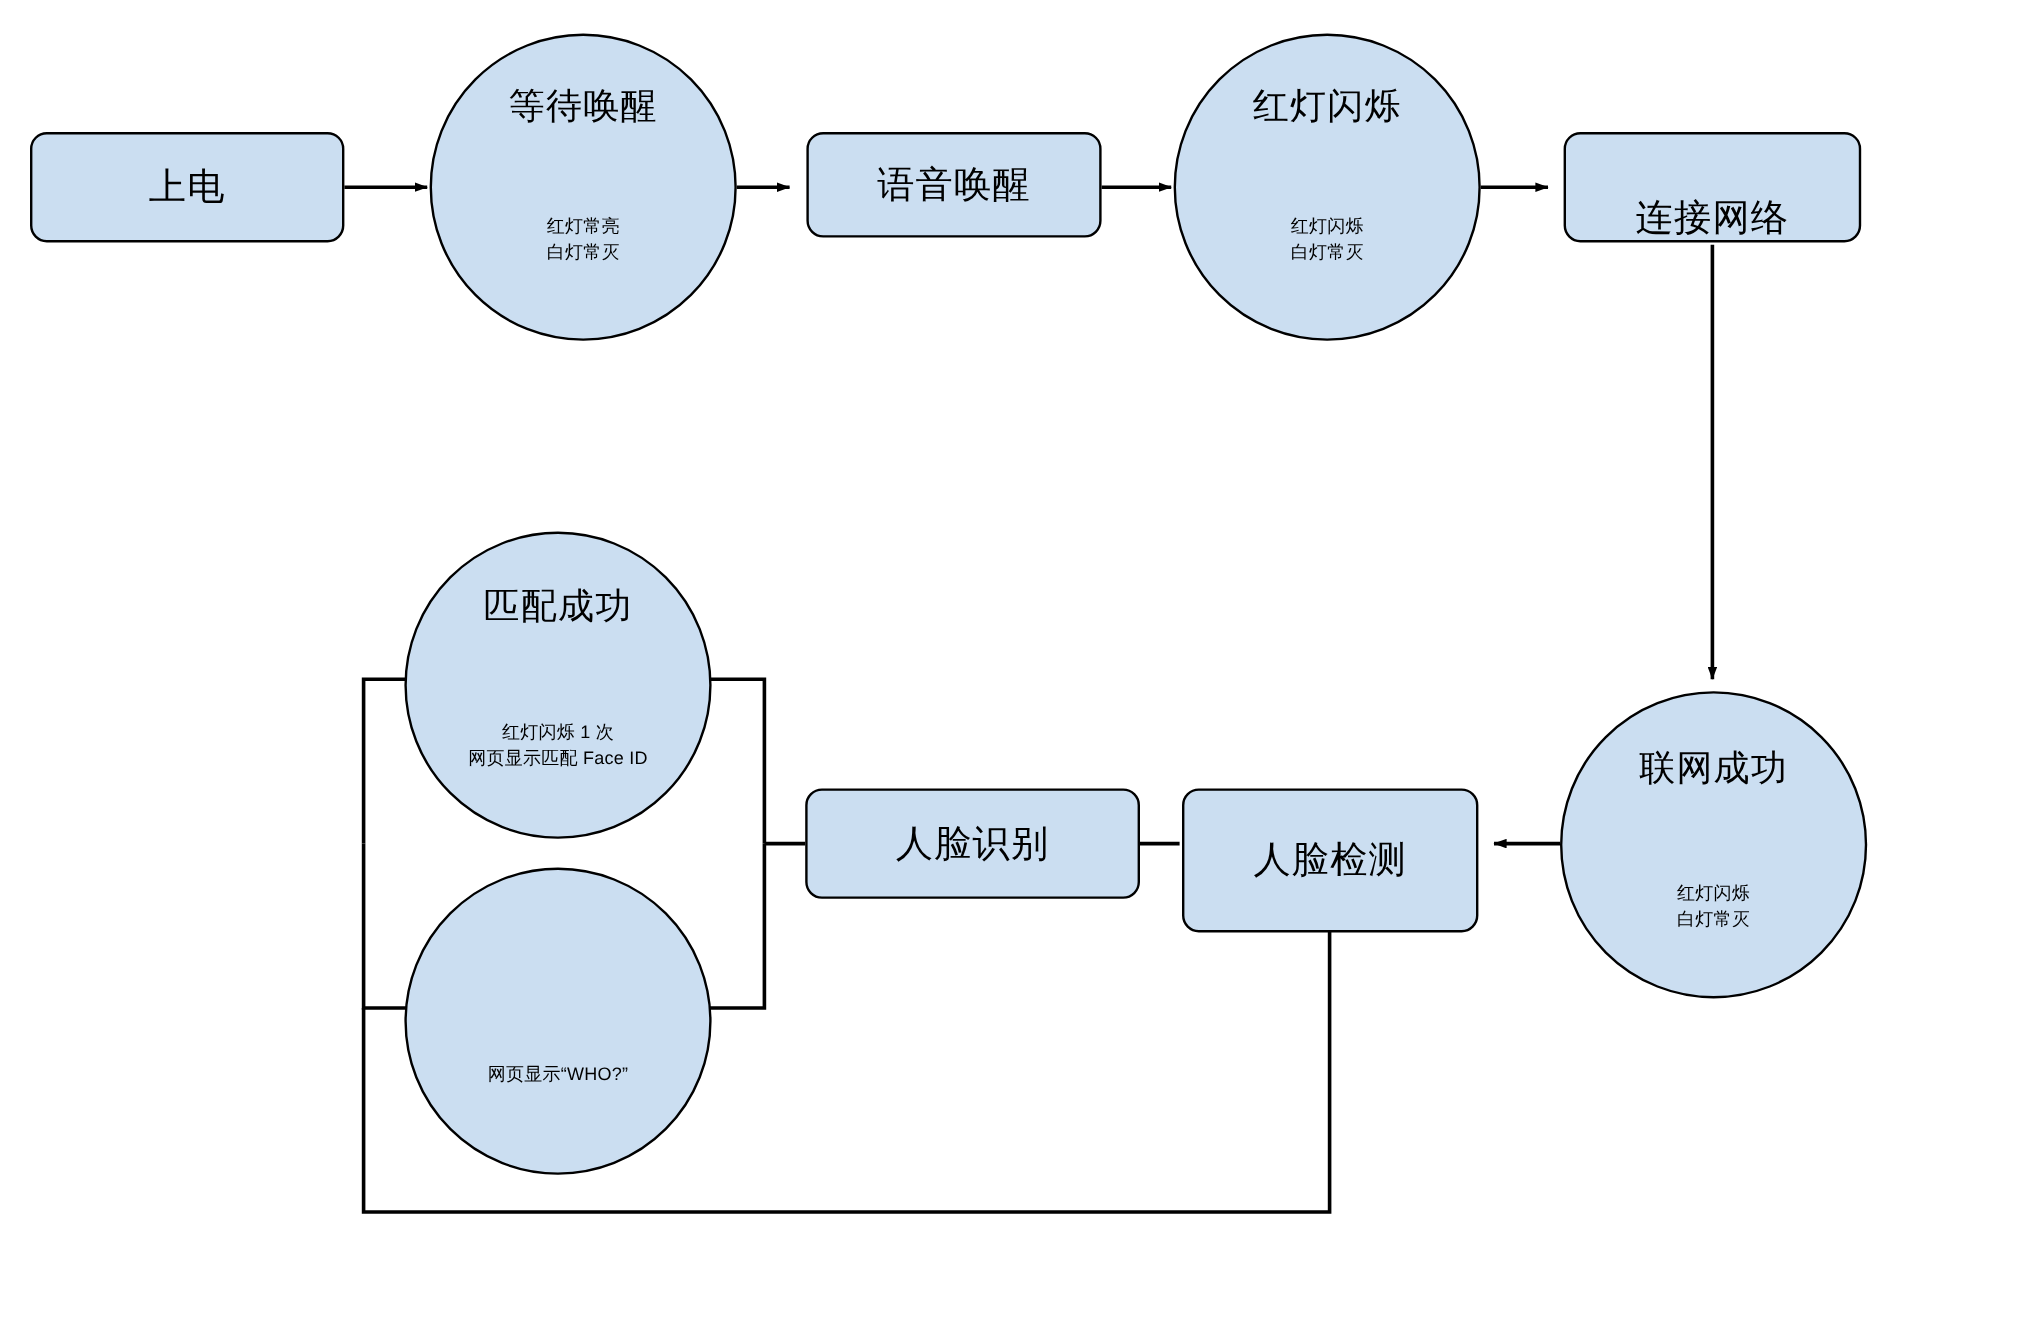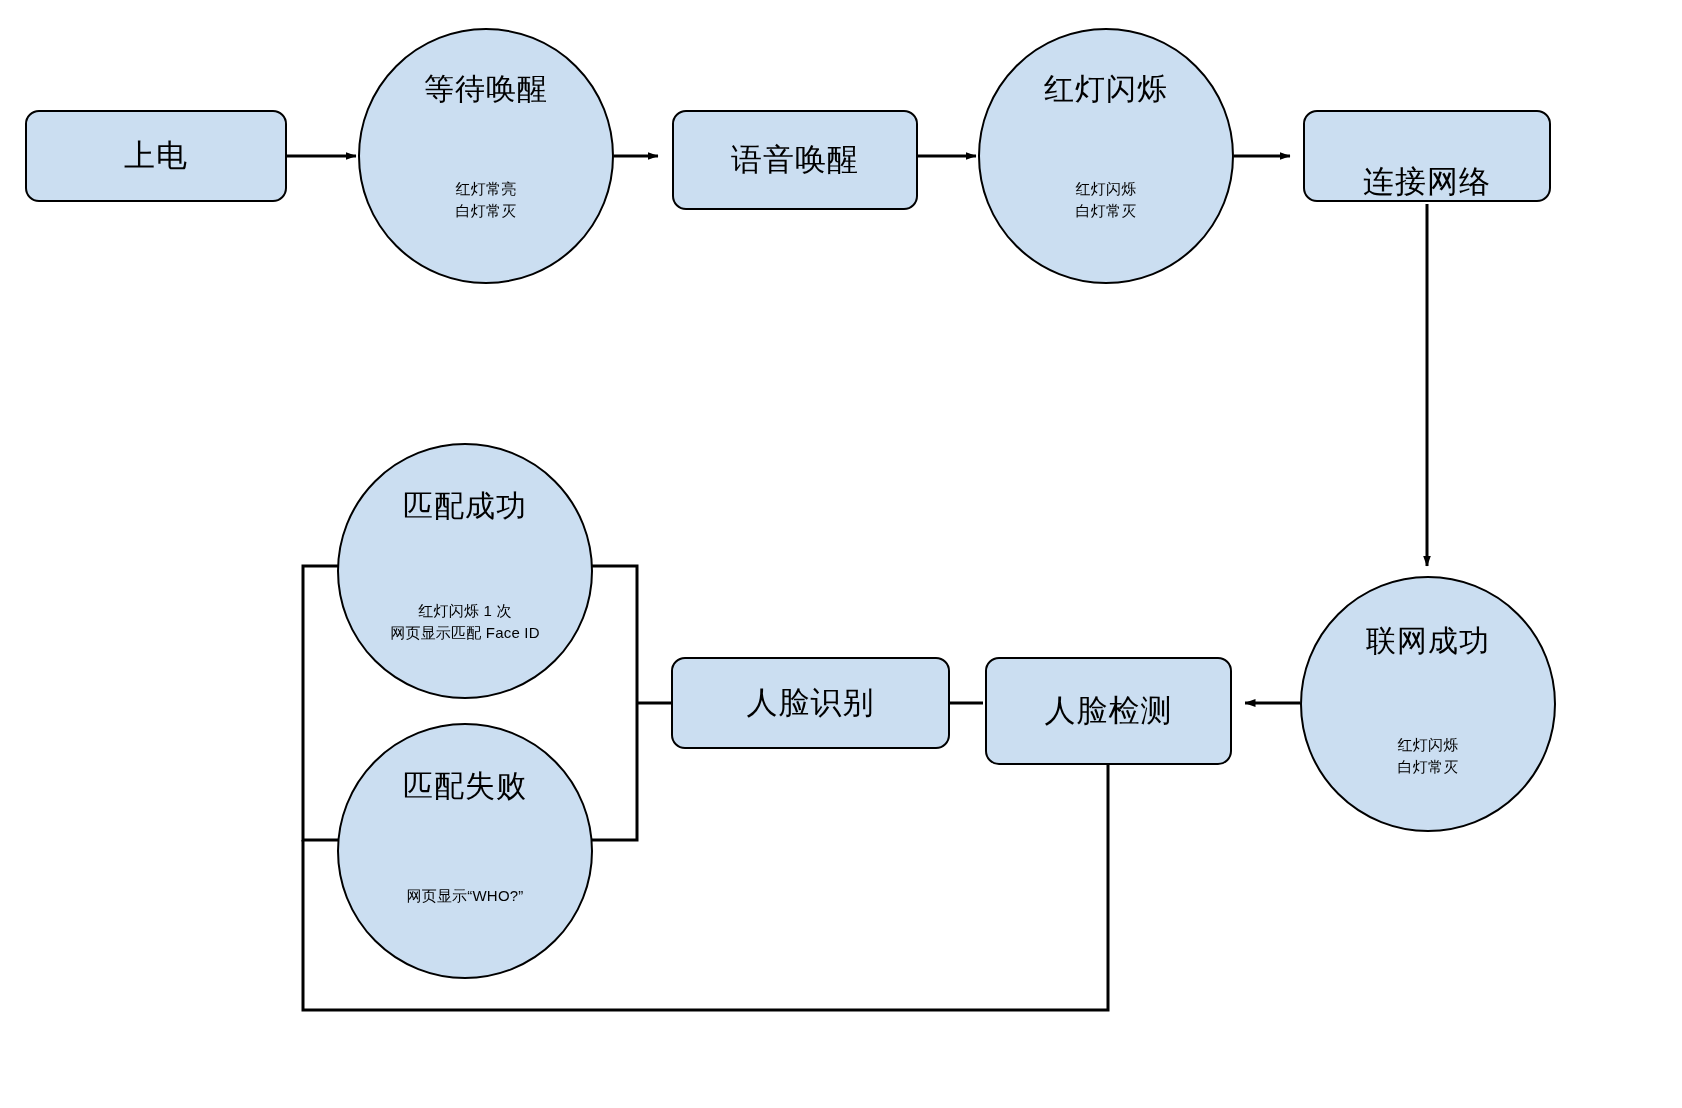--- a/index.html
+++ b/index.html
@@ -123,21 +123,21 @@
       <div class="circle-title-wrap" style="top:42px;">
         <span class="node-title">等待唤醒</span>
       </div>
       <div class="circle-sub-wrap" style="top:148px;">
         <div class="node-sub">红灯常亮</div>
         <div class="node-sub">白灯常灭</div>
       </div>
     </div>
   </div>
 
-  <div class="node rect" style="left:672px; top:110px; width:246px; height:100px;justify-content:center;">
+  <div class="node rect" style="left:672px; top:110px; width:246px; height:88px;justify-content:center;">
     <div class="node-title">语音唤醒</div>
   </div>
 
   <div class="node circle" style="left:978px; top:28px; width:256px; height:256px;">
     <div class="circle-inner">
       <div class="circle-title-wrap" style="top:42px;">
         <span class="node-title">红灯闪烁</span>
       </div>
       <div class="circle-sub-wrap" style="top:148px;">
         <div class="node-sub">红灯闪烁</div>
@@ -155,21 +155,21 @@
       <div class="circle-title-wrap" style="top:46px;">
         <span class="node-title">联网成功</span>
       </div>
       <div class="circle-sub-wrap" style="top:156px;">
         <div class="node-sub">红灯闪烁</div>
         <div class="node-sub">白灯常灭</div>
       </div>
     </div>
   </div>
 
-  <div class="node rect" style="left:985px; top:657px; width:247px; height:108px;">
+  <div class="node rect" style="left:985px; top:657px; width:247px; height:120px;">
     <div class="node-title">人脸检测</div>
   </div>
 
   <div class="node rect" style="left:671px; top:657px; width:279px; height:92px;">
     <div class="node-title">人脸识别</div>
   </div>
 
   <div class="node circle" style="left:337px; top:443px; width:256px; height:256px;">
     <div class="circle-inner">
       <div class="circle-title-wrap" style="top:44px;">
@@ -177,22 +177,19 @@
       </div>
       <div class="circle-sub-wrap" style="top:155px;">
         <div class="node-sub">红灯闪烁 1 次</div>
         <div class="node-sub">网页显示匹配 Face ID</div>
       </div>
     </div>
   </div>
 
   <div class="node circle" style="left:337px; top:723px; width:256px; height:256px;">
     <div class="circle-inner">
-      <div class="circle-title-wrap" style="top:44px;">
-        <span class="node-title">匹配失败</span>
-      </div>
       <div class="circle-sub-wrap" style="top:160px;">
         <div class="node-sub">网页显示“WHO?”</div>
       </div>
     </div>
   </div>
 
 </div>
 
 </body></html>

